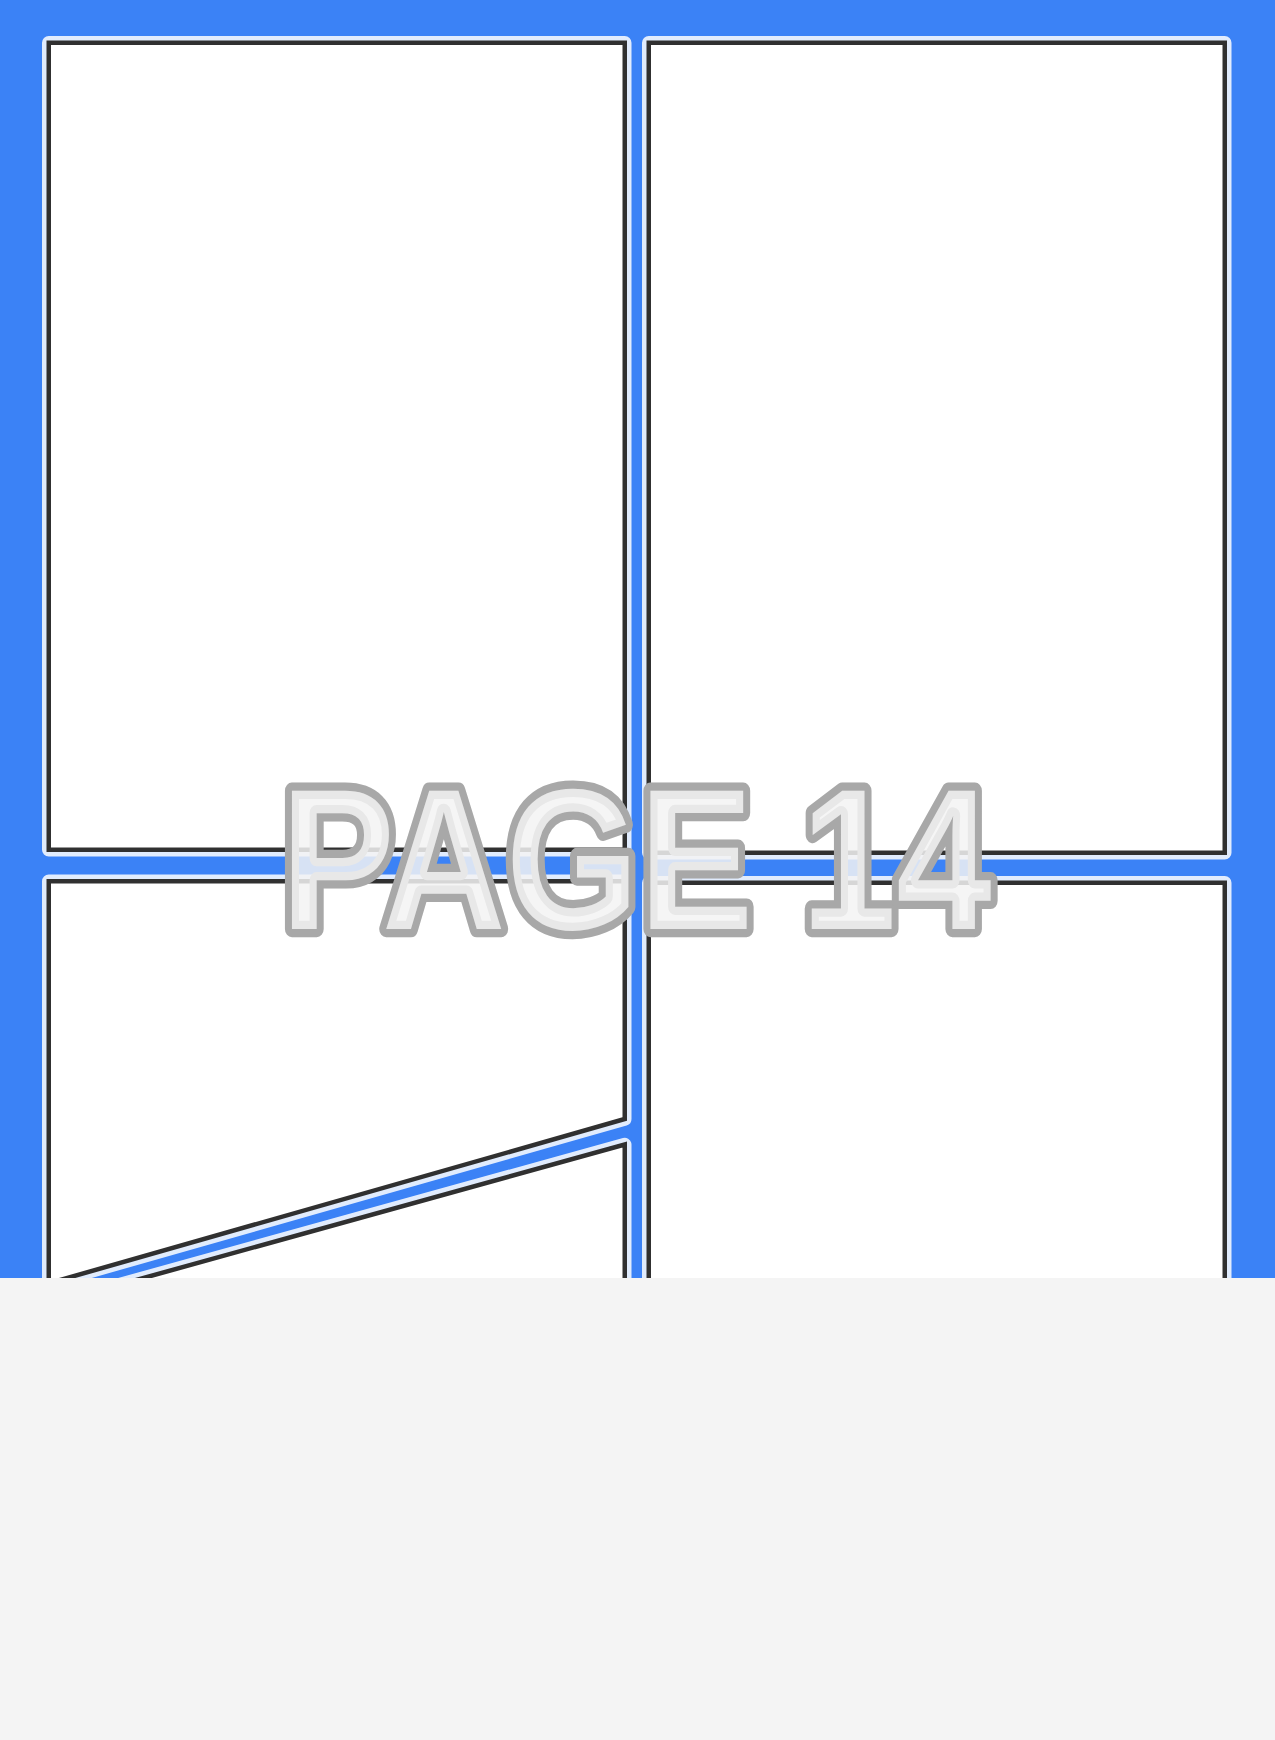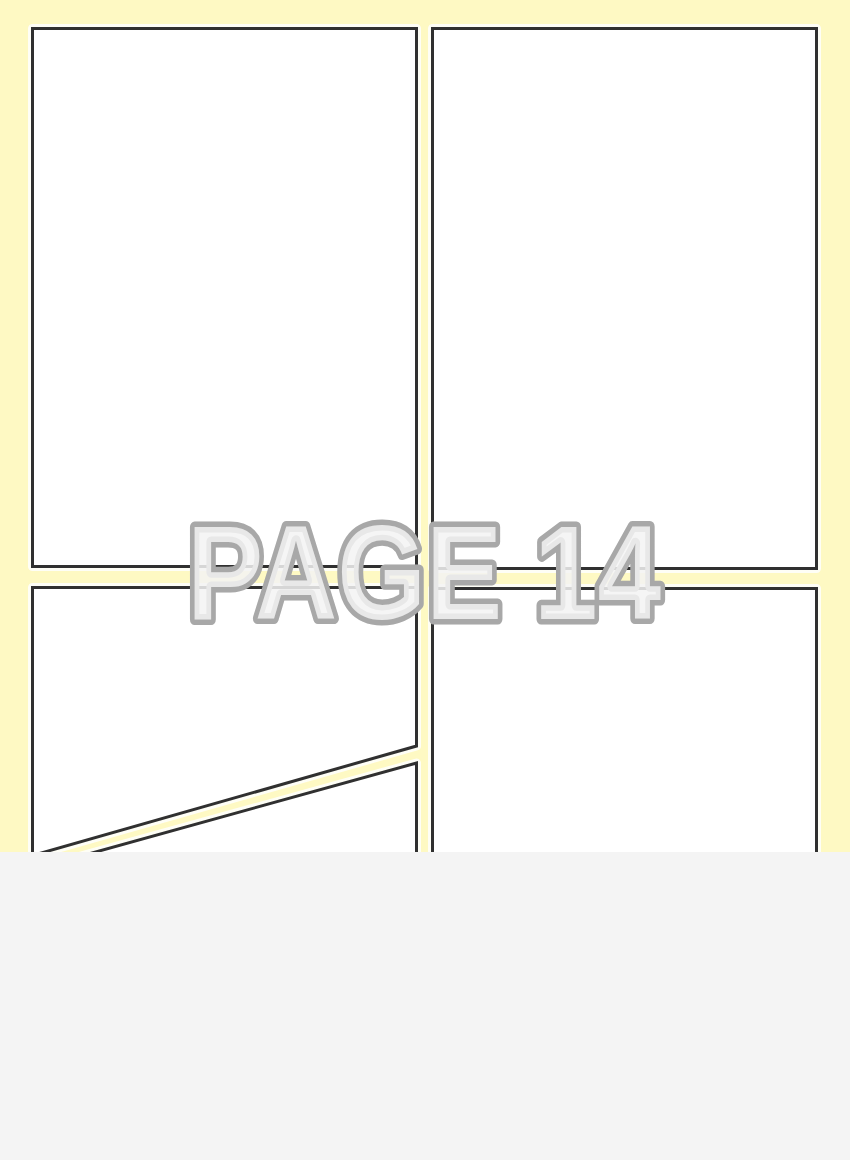--- a/index.html
+++ b/index.html
@@ -5,21 +5,21 @@
   html, body {
     margin: 0;
     padding: 0;
     background: #f4f4f4;
     font-family: "Liberation Sans", sans-serif;
   }
   .canvas {
     position: relative;
     width: 850px;
     height: 852px;
-    background: #fef9c3;
+    background: #3b82f6;
     overflow: hidden;
   }
   .canvas svg {
     display: block;
     width: 850px;
     height: 1160px;
   }
   .panel-halo {
     fill: #ffffff;
     stroke: #ffffff;

